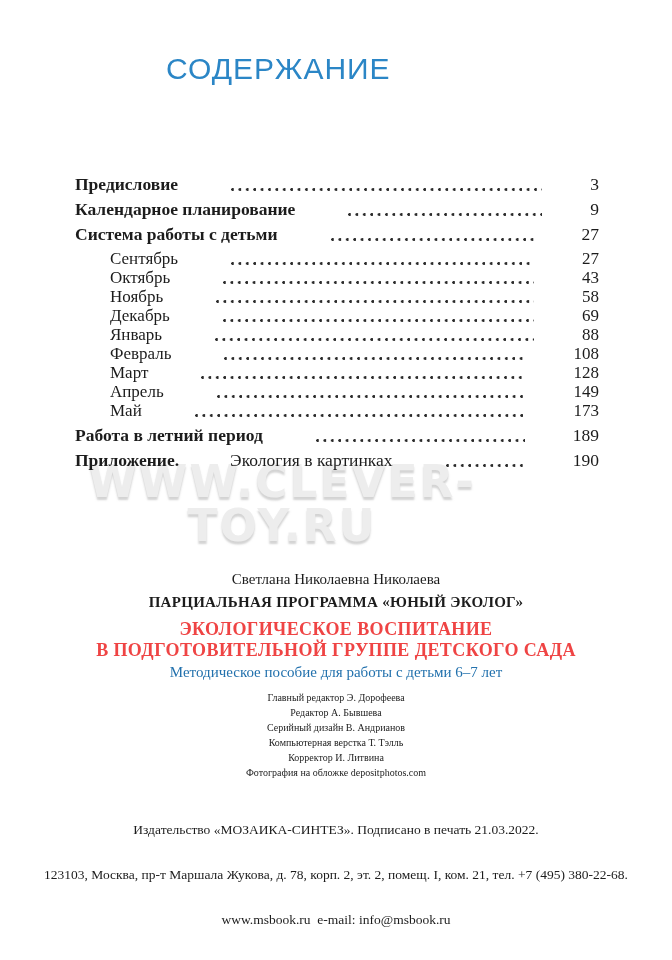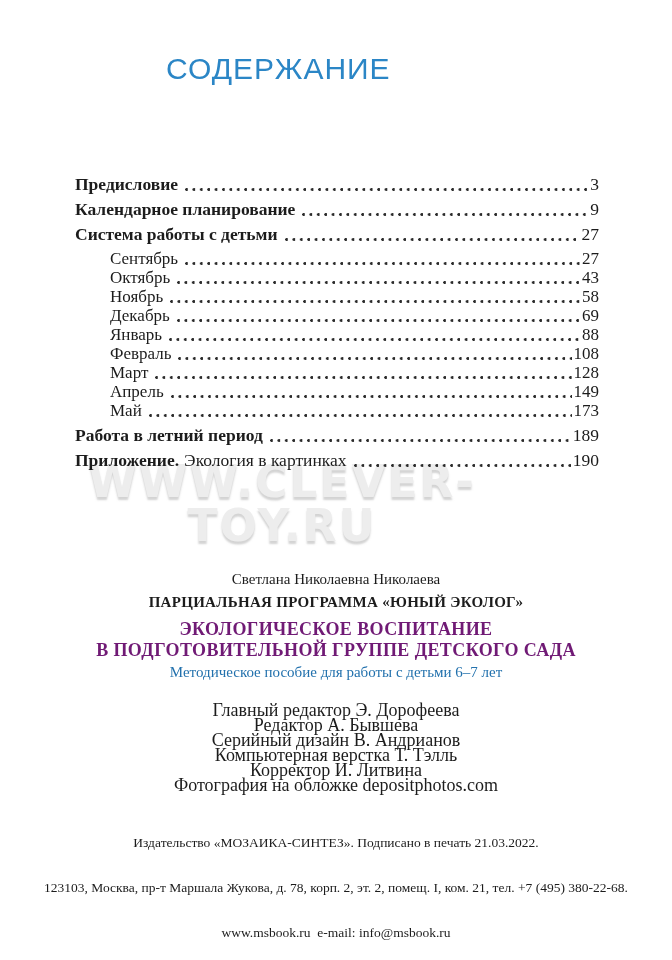--- a/index.html
+++ b/index.html
@@ -21,46 +21,46 @@
     font-family:"DejaVu Sans", sans-serif;
     font-weight:800;font-size:44px;letter-spacing:2px;line-height:1;
     color:#ededed;text-shadow:0 3px 2px rgba(175,175,175,0.55);
     user-select:none;
   }
   .toc{
     position:absolute;left:75px;top:176px;width:524px;z-index:1;
   }
   .toc-row{
     display:flex;align-items:flex-end;height:19px;
-    font-size:17px;color:#1c1c1c;
+    font-size:17px;color:#1c1c1c;gap:46px;
   }
   .toc-row.main{font-weight:700;font-size:17.5px;margin-top:6px;}
   .toc-row.first{margin-top:0;}
   .toc-row.sub{padding-left:35px;}
   .toc-row.gap-top{margin-top:5px;}
   .toc-row .lbl{white-space:nowrap;}
   .toc-row .lbl-rest{white-space:nowrap;font-weight:400;margin-left:5px;}
   .leader{
     flex:1;height:3px;margin:0 2px 4px 7px;
     background-image:radial-gradient(circle at 1.5px 1.5px,#2b2b2b 1.25px,transparent 1.55px);
     background-size:7.4px 3px;background-repeat:repeat-x;
   }
   .pg{font-weight:400;}
   .imprint{
     position:absolute;left:0;right:0;top:570px;
     text-align:center;color:#1c1c1c;z-index:1;
   }
   .author{font-size:15px;line-height:19px;text-align:center;}
   .program{font-size:15px;font-weight:700;letter-spacing:0.3px;margin-top:4px;line-height:19px;}
   .book-title{
-    color:#701a75;font-weight:700;font-size:18px;line-height:21px;
+    color:#ef4444;font-weight:700;font-size:18px;line-height:21px;
     letter-spacing:0.4px;margin-top:7px;
   }
   .subtitle{color:#2271ad;font-size:15px;margin-top:2px;line-height:19px;}
-  .credits{margin-top:21px;font-size:18px;line-height:15px;}
+  .credits{margin-top:8px;font-size:10px;line-height:15px;}
   .publisher{margin-top:12px;font-size:13.5px;line-height:15px;white-space:pre-wrap;}
 </style>
 </head>
 <body>
 
 <div>
 
   <h1 class="page-title">СОДЕРЖАНИЕ</h1>
 
   <div class="watermark">WWW.CLEVER-TOY.RU</div>

